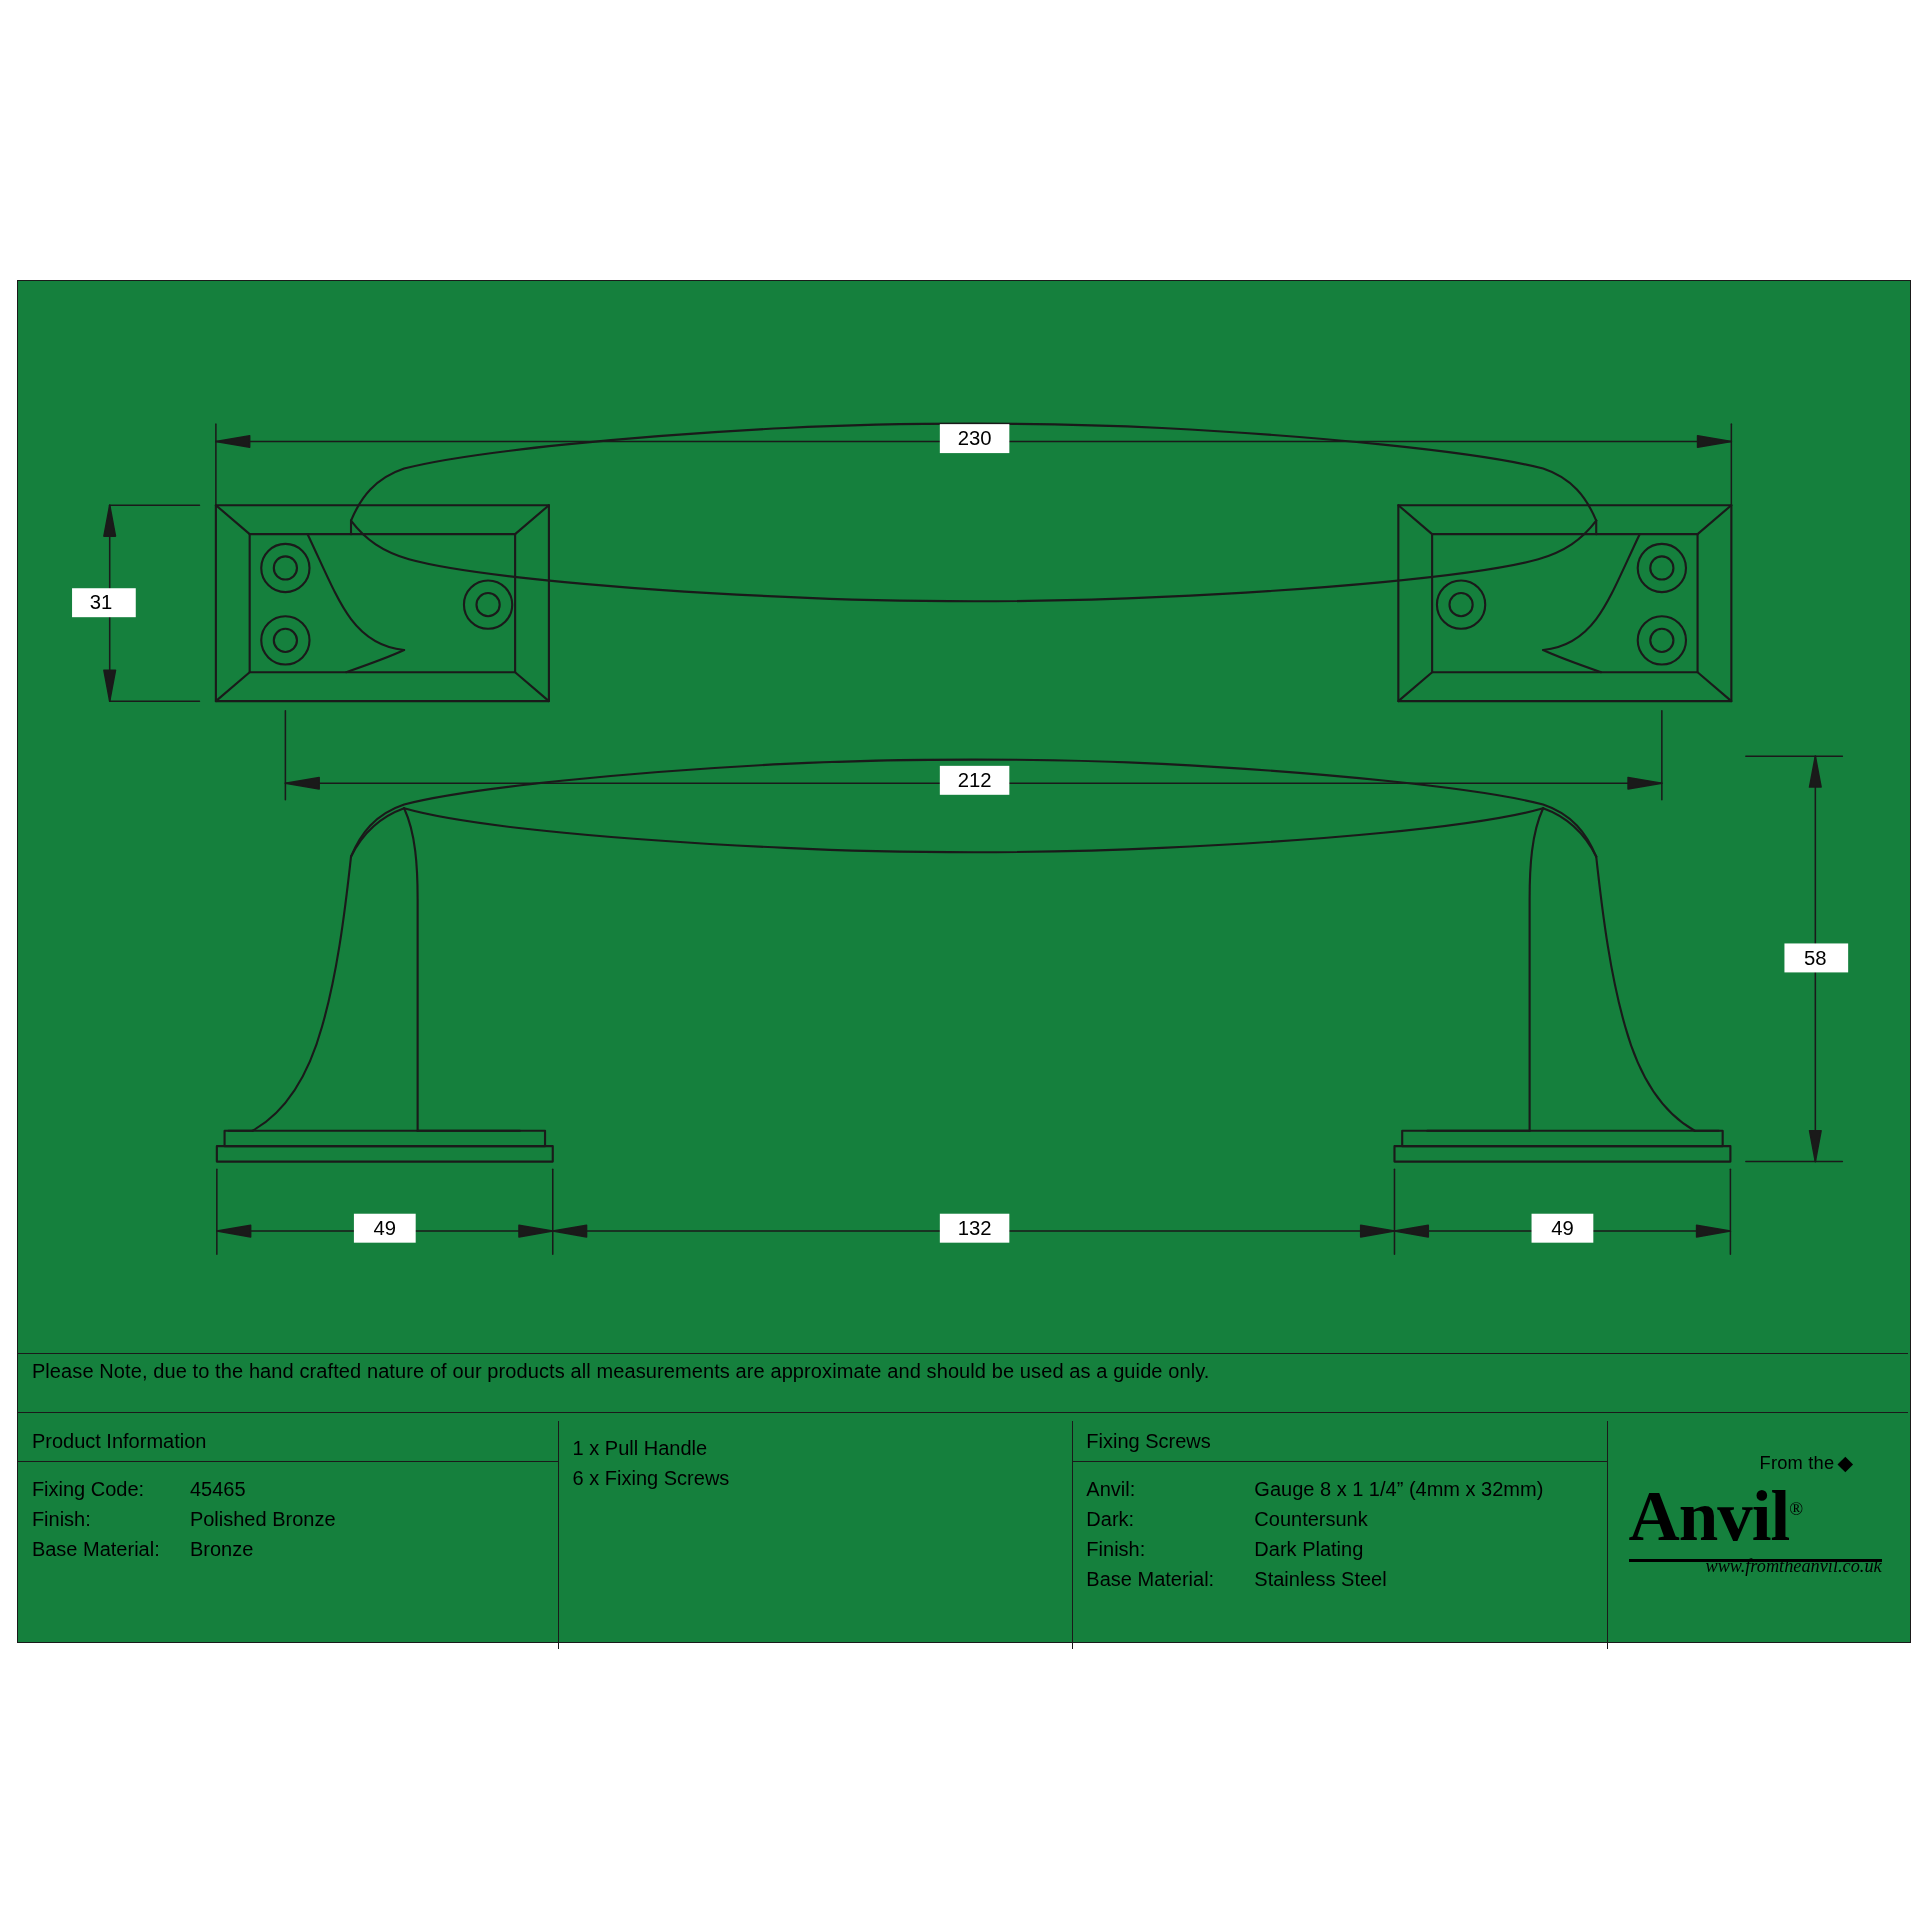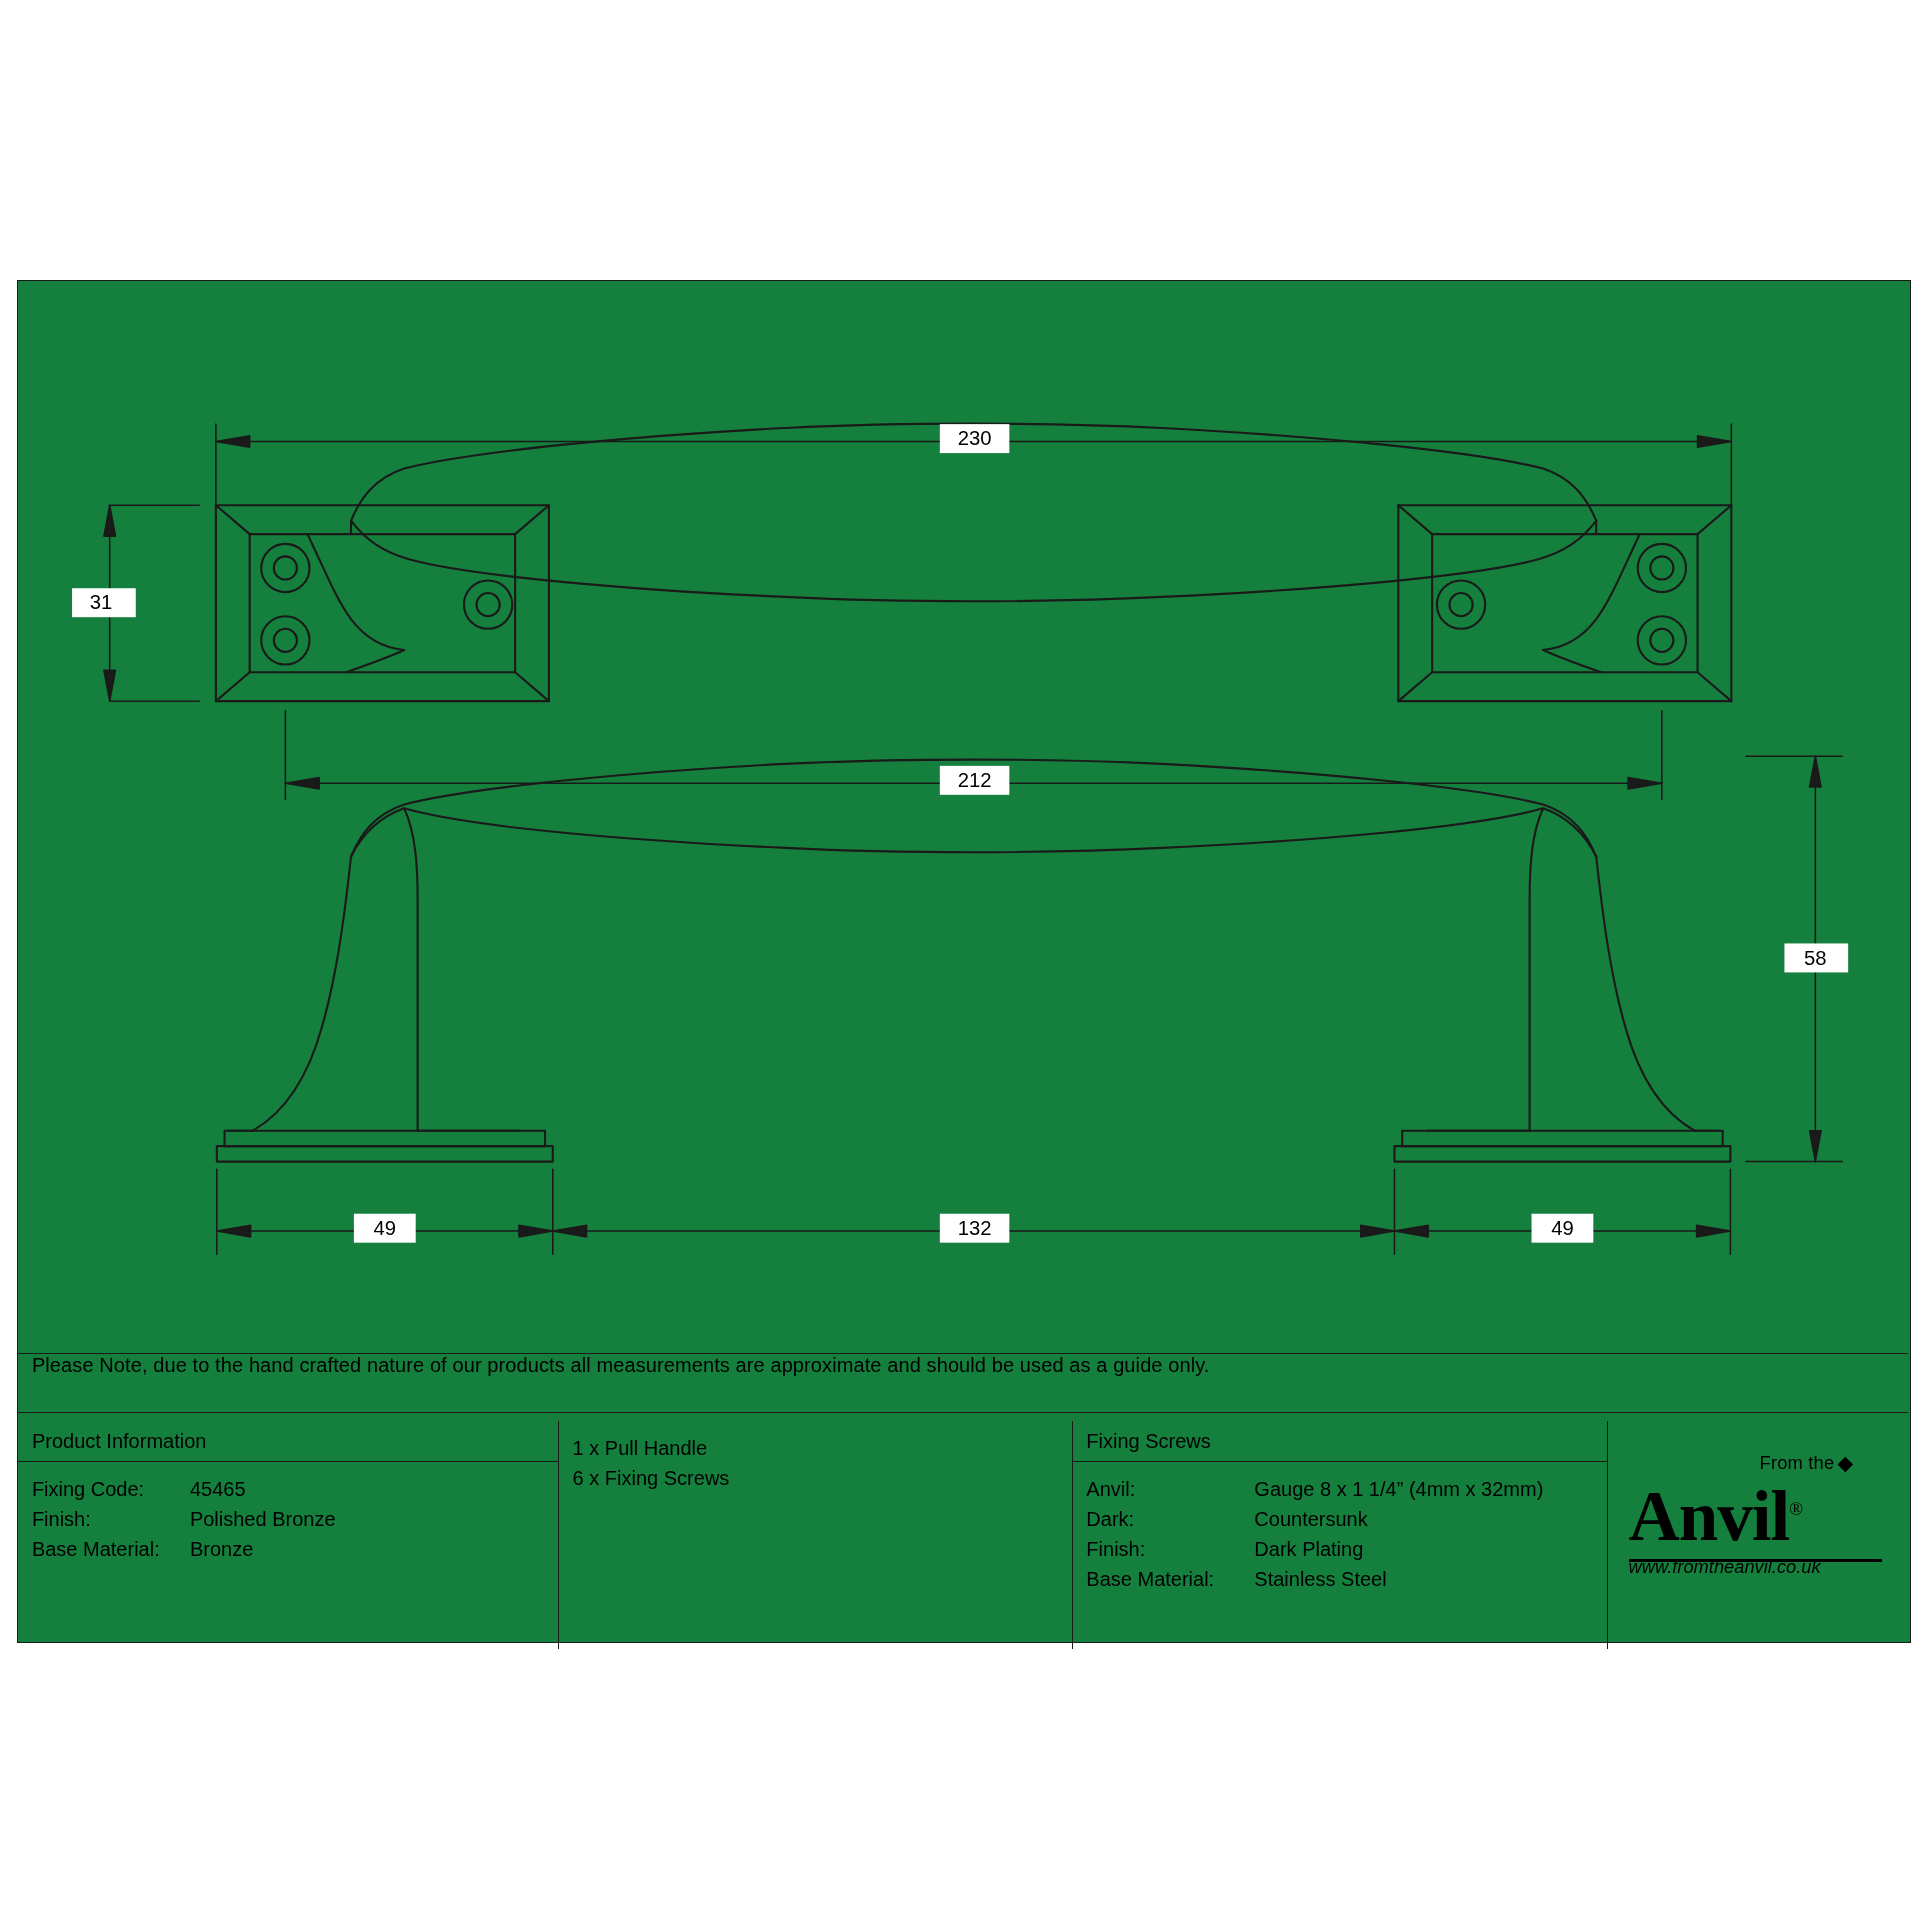--- a/index.html
+++ b/index.html
@@ -40,21 +40,21 @@
     top: 1072px;
     width: 1890px;
     height: 60px;
     border-top: 1.9px solid #1a1a1a;
     border-bottom: 1.9px solid #1a1a1a;
     box-sizing: border-box;
   }
   .note-text {
     position: absolute;
     left: 13.5px;
-    top: 0;
+    top: 6px;
     font-size: 20px;
     letter-spacing: 0.1px;
   }
 
   
   .info-row {
     position: absolute;
     left: 0;
     top: 1140px;
     width: 1890px;
@@ -127,23 +127,24 @@
     letter-spacing: -1px;
     line-height: 71px;
     position: relative;
   }
   .logo-reg {
     font-size: 18.3px;
     vertical-align: super;
     font-weight: normal;
   }
   .logo-url {
-    font-family: Liberation Sans, sans-serif;
+    font-family: Liberation Serif, serif;
     font-size: 18.3px;
     font-style: italic;
+    text-align: right;
     margin-top: 3.9px;
     padding-right: 3.9px;
   }
   .logo-rule {
     position: absolute;
     left: 0;
     top: 85px;
     width: 253px;
     height: 2.9px;
     background: #000;

